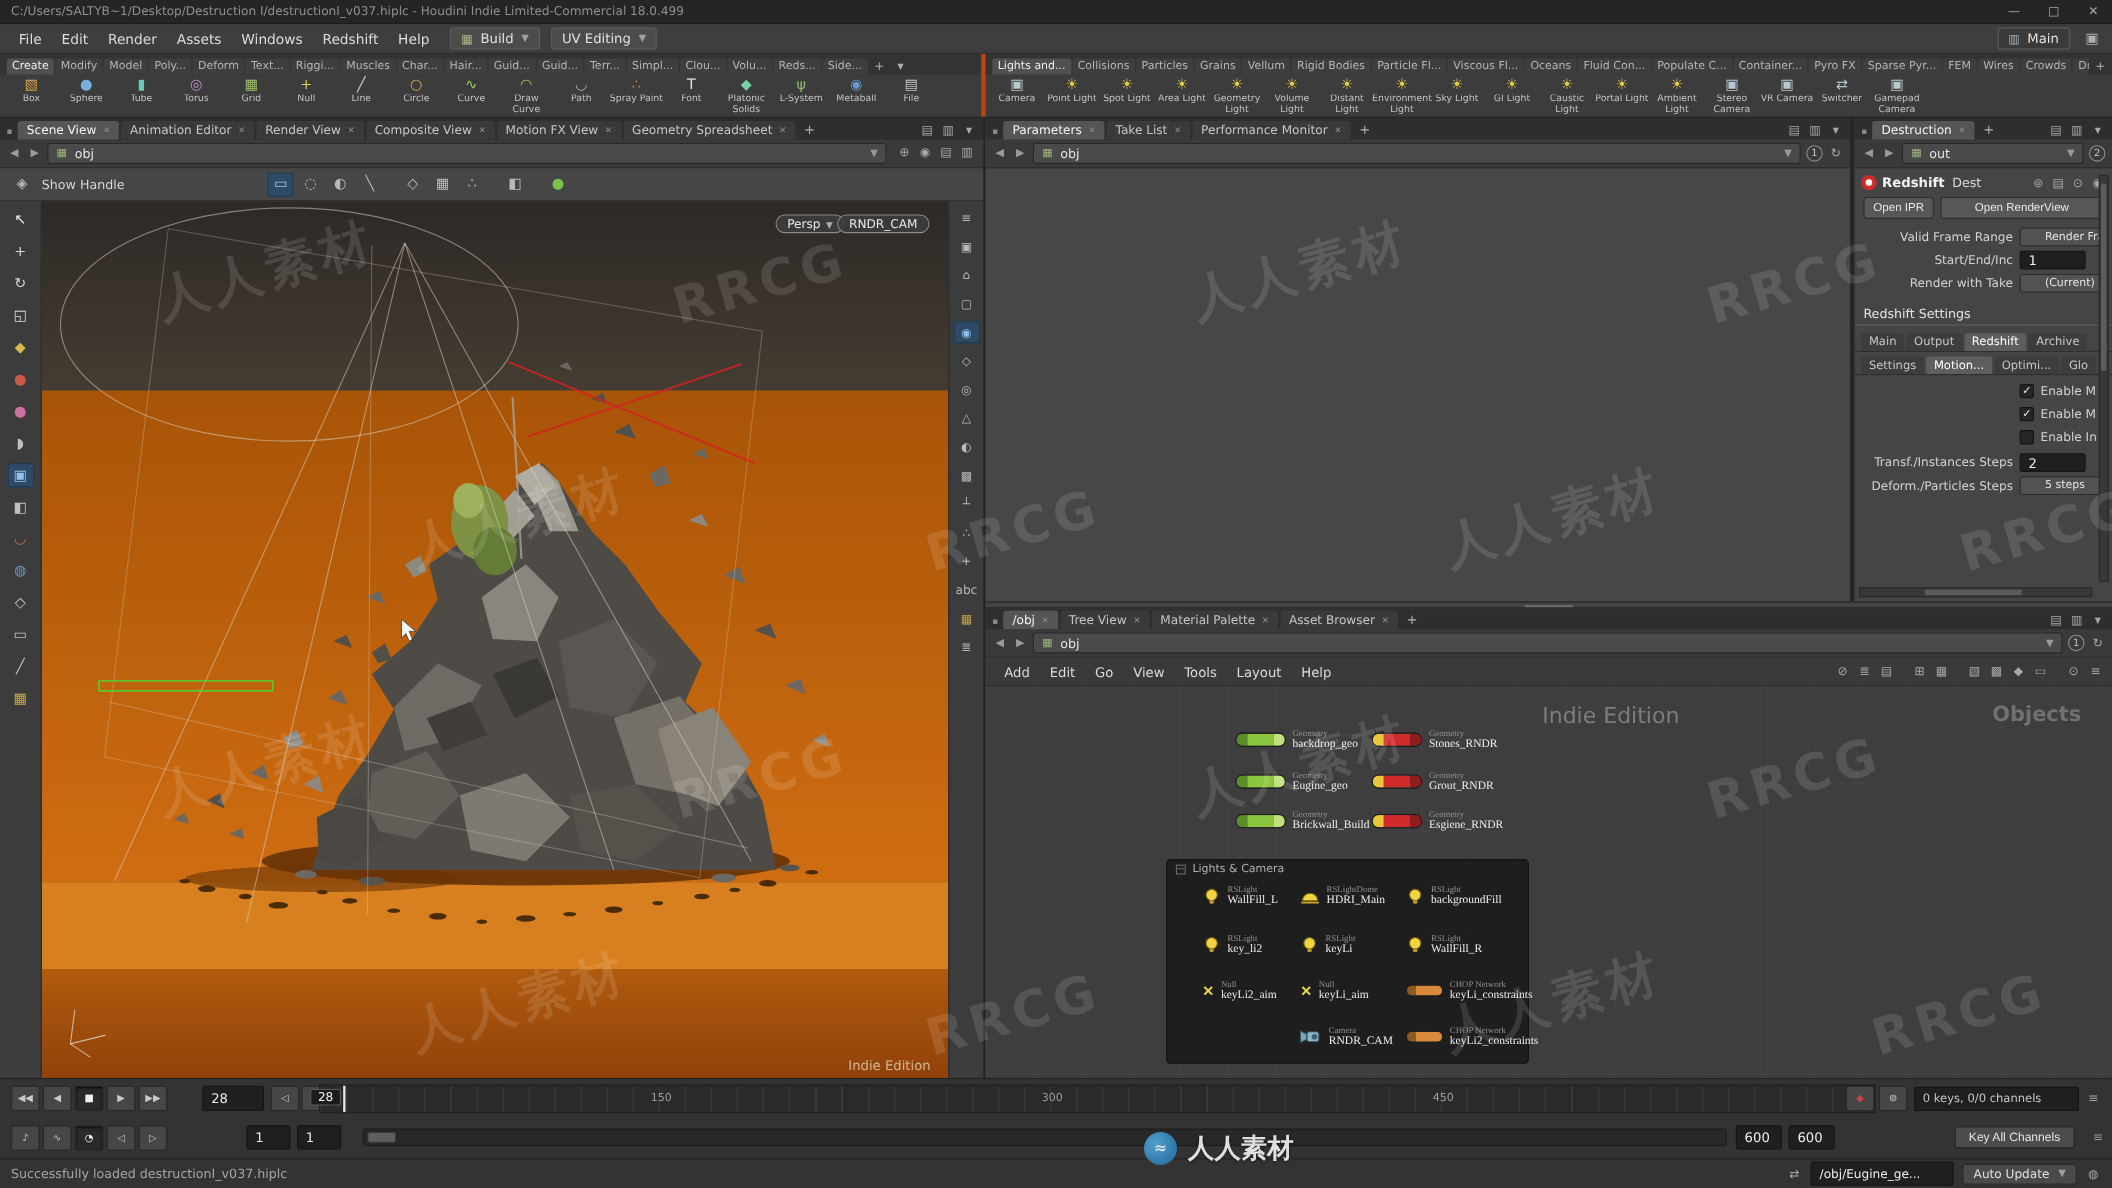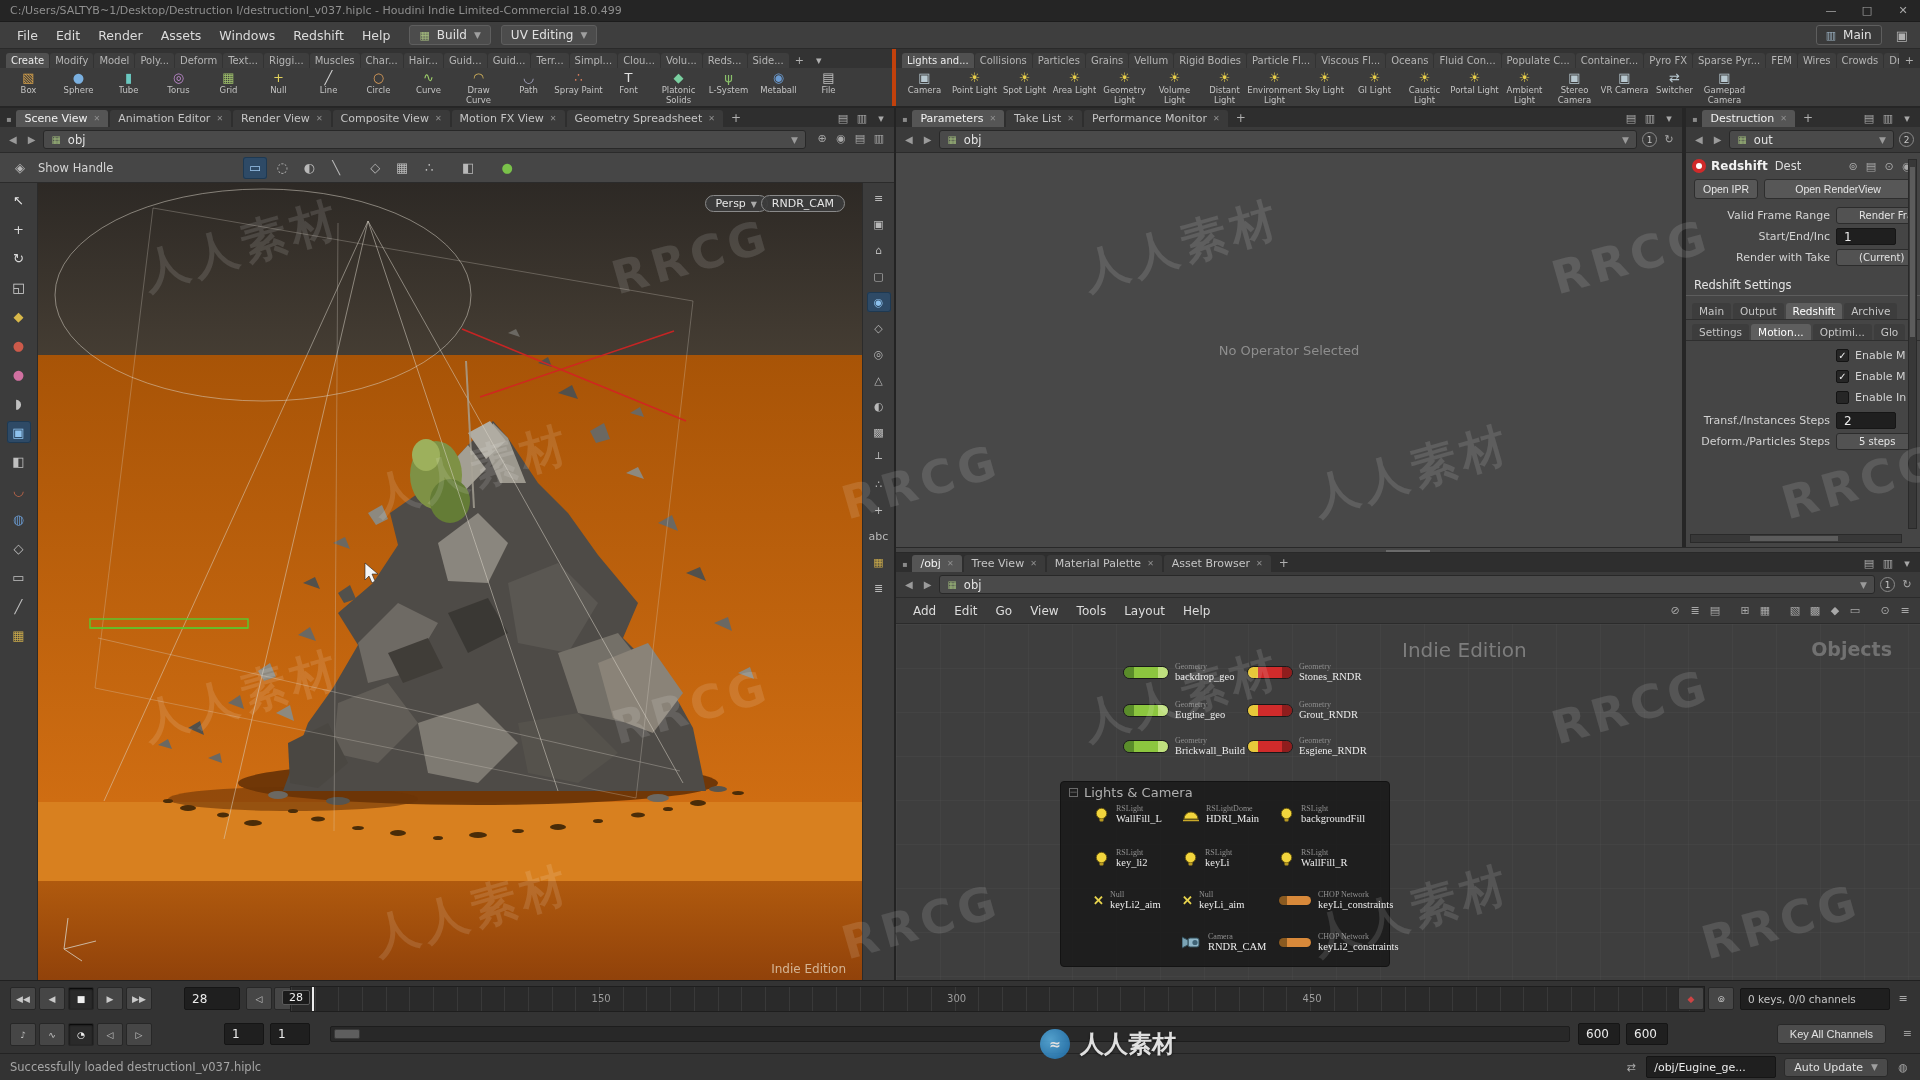--- a/index.html
+++ b/index.html
@@ -144,21 +144,21 @@
 .node-text{display:flex;flex-direction:column;line-height:1.15;}
 .node-caption{font-size:8px;color:#909090;}
 .node-name{font-size:10.5px;color:#ececec;}
 .null-x{color:#e8d44d;font-weight:bold;font-size:13px;line-height:1;}
 .chop-capsule{width:34px;height:11px;border-radius:6px;overflow:hidden;display:inline-flex;border:1px solid #1c1c1c;}
 .chop-capsule .cl{width:8px;background:#8a5a20;}
 .chop-capsule .cm{flex:1;background:#d8893a;}
 .net-box{position:absolute;background:rgba(26,26,26,.88);border:1px solid #131313;border-radius:4px;}
 .net-box-head{display:flex;align-items:center;gap:6px;padding:3px 8px;}
 .net-box-min{width:9px;height:9px;border:1px solid #6a6a6a;color:#9a9a9a;font-size:7px;line-height:7px;text-align:center;}
-.net-box-title{font-size:13px;color:#b0b0b0;}
+.net-box-title{font-size:10px;color:#b0b0b0;}
 
 
 .timeline{position:absolute;left:0;top:980px;width:1920px;height:73px;background:#333333;border-top:1px solid #202020;}
 .transport{position:absolute;left:10px;top:6px;display:flex;gap:3px;}
 .tbtn{min-width:26px;height:23px;background:#464646;border:1px solid #272727;color:#c9c9c9;
   display:flex;align-items:center;justify-content:center;border-radius:2px;font-size:9px;padding:0 3px;}
 .tbtn.active{background:#2a2a2a;color:#f0f0f0;box-shadow:inset 0 1px 2px #000;}
 .field{background:#1f1f1f;border:1px solid #151515;color:#ececec;border-radius:2px;font-size:12px;
   display:flex;align-items:center;padding:0 7px;}
 .frame-field{position:absolute;left:184px;top:6px;width:56px;height:23px;}
@@ -699,23 +699,20 @@
           <span class="patharrow">◀</span>
           <span class="patharrow">▶</span>
           <div class="pathchip">
             <span class="node-glyph">▦</span>
             <span>obj</span>
             <span class="dd">▼</span>
           </div>
           <span class="badge">1</span>
           <span class="mini-icon">↻</span>
         </div>
-        <div class="params-body">
-          <span class="no-op">No Operator Selected</span>
-        </div>
       </div>
 
       <div class="vdiv"></div>
 
       <div class="dest-pane">
         <div class="pane-tabbar">
           <span class="pane-pin">▪</span>
           <div style="display:flex;gap:2px;margin-top:28px;" id="dest-tabs-wrap">
               <div class="pane-tab active">
                 <span class="tab-label">Destruction</span>

